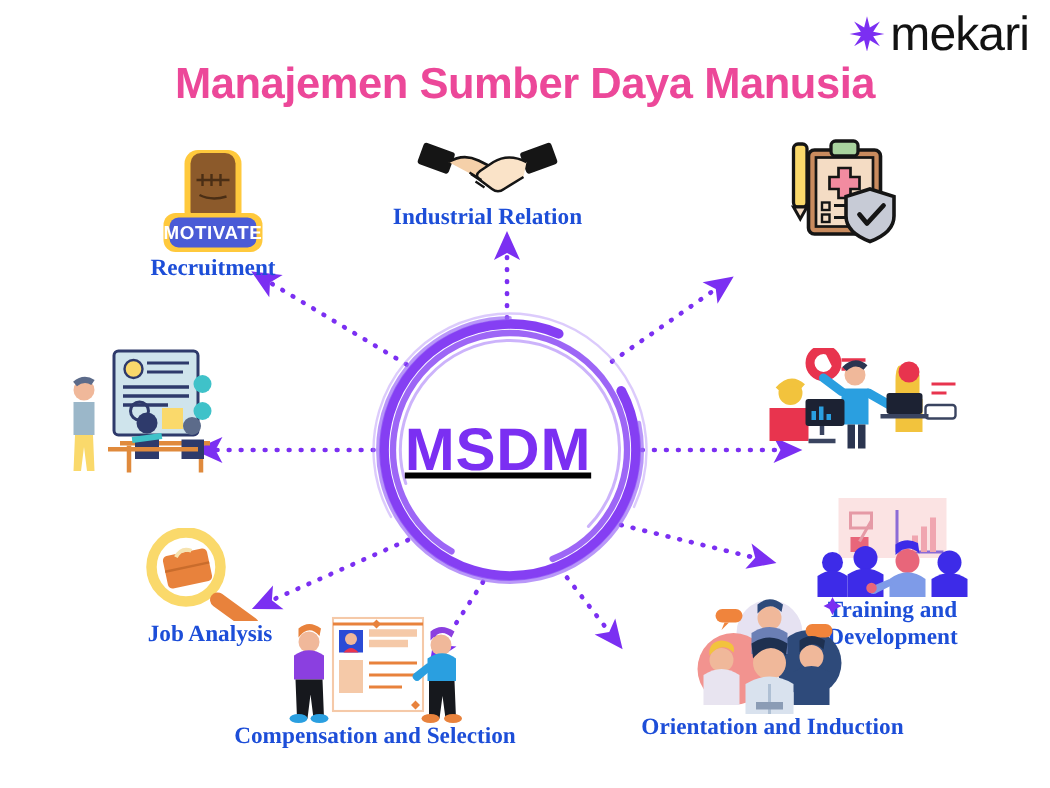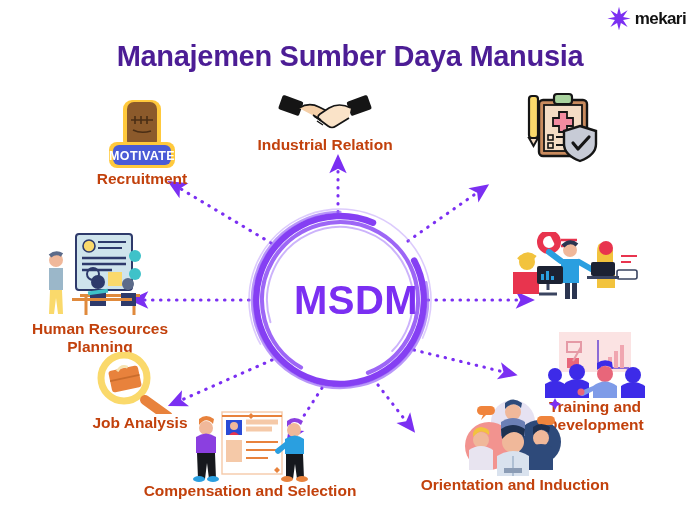--- a/index.html
+++ b/index.html
@@ -11,58 +11,58 @@
     background:#ffffff;
   }
 
   
   #brand {
     position:absolute; top:6px; right:14px;
     display:flex; align-items:center; gap:4px;
   }
   #brand .star { width:24px; height:24px; display:block; }
   #brand .word {
-    font-size:17px; font-weight:bold; color:#121212;
+    font-size:32px; font-weight:normal; color:#121212;
     letter-spacing:-0.6px; line-height:1;
     font-family:"Liberation Sans", sans-serif;
   }
 
   
   #title {
     position:absolute; top:40px; left:0; width:700px;
     text-align:center;
     font-size:29px; font-weight:bold;
-    color:#4c1d95; letter-spacing:-0.3px;
+    color:#ec4899; letter-spacing:-0.3px;
     font-family:"Liberation Sans", sans-serif;
   }
 
   
   #canvas {
     position:absolute; inset:0; width:700px; height:525px;
     pointer-events:none;
   }
 
   
   #center-node {
-    position:absolute; left:271px; top:215px;
+    position:absolute; left:247px; top:215px;
     width:170px; height:170px;
-    display:flex; align-items:center; justify-content:center;
+    display:flex; align-items:center; justify-content:center;text-decoration:underline;
   }
   #center-label {
     font-size:40px; font-weight:bold; color:#7B2FF2;
     letter-spacing:0.5px; z-index:3; position:relative;
     font-family:"Liberation Sans", sans-serif;
   }
 
   
   .node { position:absolute; }
   .node .cap {
-    font-size:15.5px; font-weight:bold; color:#c2410c;
+    font-size:15.5px; font-weight:bold; color:#1d4ed8;
     line-height:1.15; text-align:center;
-    font-family:Liberation Sans, sans-serif;
+    font-family:Liberation Serif, serif;
     white-space:pre-line;
   }
   .node .art { display:block; margin:0 auto; }
 
   
   #n-motivation   { left:42px;  top:98px;  width:200px; }
   #n-industrial   { left:225px; top:88px;  width:200px; }
   #n-compensation { left:455px; top:88px;  width:215px; }
   #n-hrplanning   { left:0px;   top:232px; width:200px; }
   #n-performance  { left:458px; top:232px; width:230px; }
@@ -172,22 +172,20 @@
     <path d="M14 24 q6 -5 12 -1" stroke="#5C6B8A" stroke-width="4" fill="none"></path>
     <path d="M13 36 h14 v22 h-14 z" fill="#9BB7C9"></path>
     <path d="M14 58 h12 l1 24 h-5 l-2 -16 l-2 16 h-5 z" fill="#FAD96B"></path>
     <circle cx="62" cy="50" r="7" fill="#2E3A6B"></circle>
     <path d="M54 60 h16 v14 h-16 z" fill="#2E3A6B"></path>
     <rect x="52" y="58" width="20" height="4" fill="#3FC2C9" transform="rotate(-8 62 60)"></rect>
     <circle cx="92" cy="52" r="6" fill="#5C6B8A"></circle>
     <path d="M85 61 h15 v13 h-15 z" fill="#2E3A6B"></path>
     <path d="M36 66 h60 v3 h-60 z" fill="#E08A3C"></path>
   </svg>
-  <div class="cap">Human Resources
-Planning</div>
 </div>
 
 <div class="node" id="n-performance">
   <svg class="art" width="140" height="68" viewBox="0 0 140 68">
     <circle cx="46" cy="10" r="9" fill="none" stroke="#E8344E" stroke-width="6"></circle>
     <path d="M46 1 a9 9 0 0 1 7 14 z" fill="#E8344E"></path>
     <path d="M58 8 h16 M58 14 h10" stroke="#E8344E" stroke-width="2.4"></path>
     <circle cx="67" cy="18" r="7" fill="#F0B89A"></circle>
     <path d="M60 14 q7 -7 14 -1" stroke="#2B3550" stroke-width="4" fill="none"></path>
     <path d="M58 27 h18 v24 h-18 z" fill="#2A9FE0"></path>

